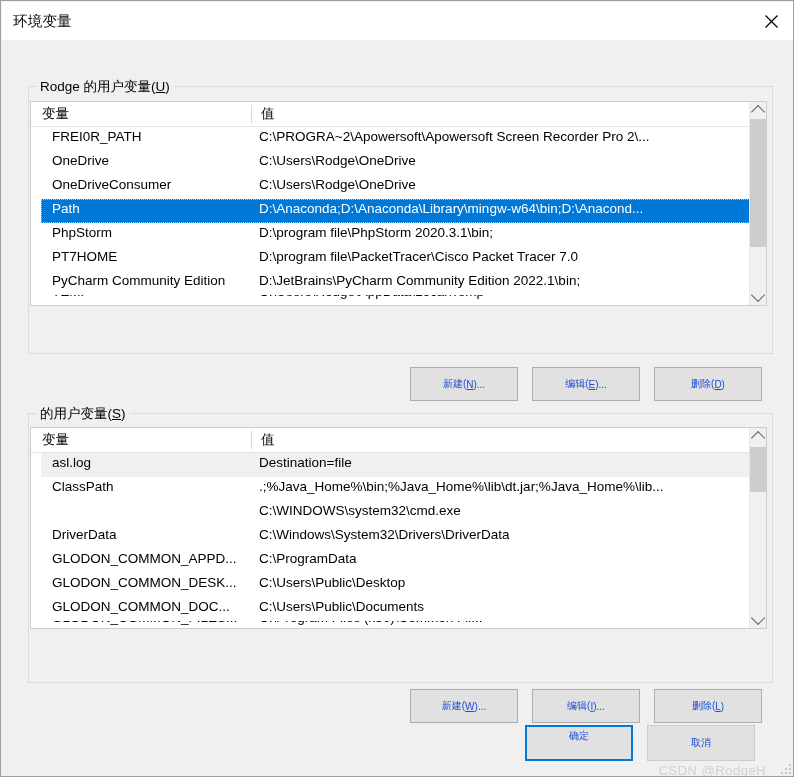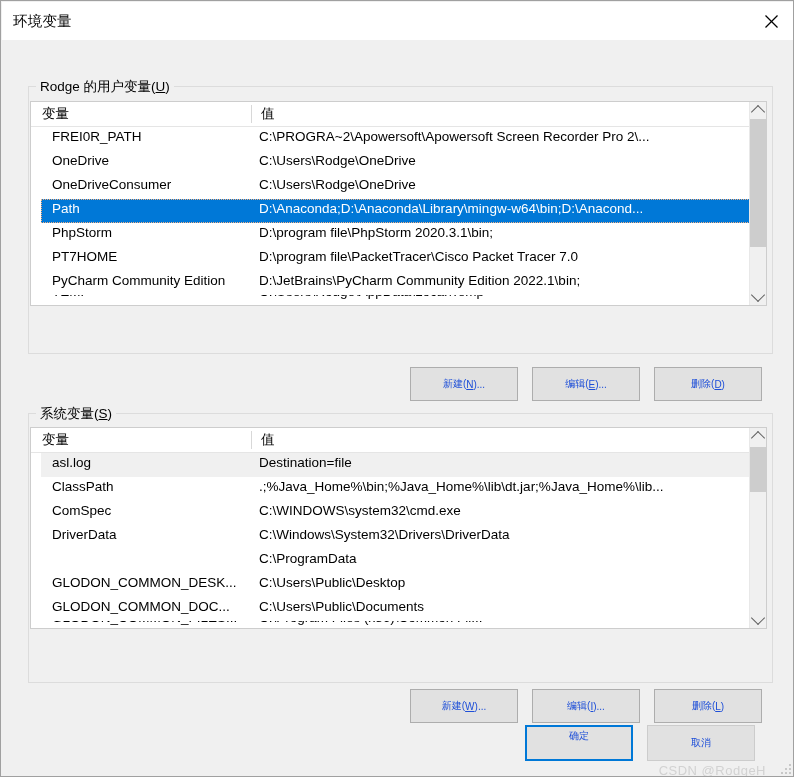--- a/index.html
+++ b/index.html
@@ -346,47 +346,47 @@
       </div>
       <div class="btn" id="user-del">
         <span>删除(</span>
           <u>D</u>
           <span>)</span>
       </div>
     </div>
 
     <div class="groupbox" id="sys-group"></div>
     <div class="group-label" id="sys-label">
-      <span>系统变量(</span><u>S</u><span>)</span>
+      <span>的用户变量(</span><u>S</u><span>)</span>
     </div>
 
     <div class="listview" id="sys-list">
       <div class="lv-header">
         <div class="col col-name">变量</div>
         <div class="divider"></div>
         <div class="col col-val">值</div>
       </div>
       <div class="lv-body" id="sys-rows">
           <div class="lv-row greyselected">
             <div class="cell cell-name">asl.log</div>
             <div class="cell cell-val">Destination=file</div>
           </div>
           <div class="lv-row">
             <div class="cell cell-name">ClassPath</div>
             <div class="cell cell-val">.;%Java_Home%\bin;%Java_Home%\lib\dt.jar;%Java_Home%\lib...</div>
           </div>
           <div class="lv-row">
-            <div class="cell cell-name">ComSpec</div>
             <div class="cell cell-val">C:\WINDOWS\system32\cmd.exe</div>
           </div>
           <div class="lv-row">
             <div class="cell cell-name">DriverData</div>
             <div class="cell cell-val">C:\Windows\System32\Drivers\DriverData</div>
           </div>
           <div class="lv-row">
+            <div class="cell cell-name">GLODON_COMMON_APPD...</div>
             <div class="cell cell-val">C:\ProgramData</div>
           </div>
           <div class="lv-row">
             <div class="cell cell-val">C:\Users\Public\Desktop</div>
             <div class="cell cell-name">GLODON_COMMON_DESK...</div>
           </div>
           <div class="lv-row">
             <div class="cell cell-name">GLODON_COMMON_DOC...</div>
             <div class="cell cell-val">C:\Users\Public\Documents</div>
           </div>

